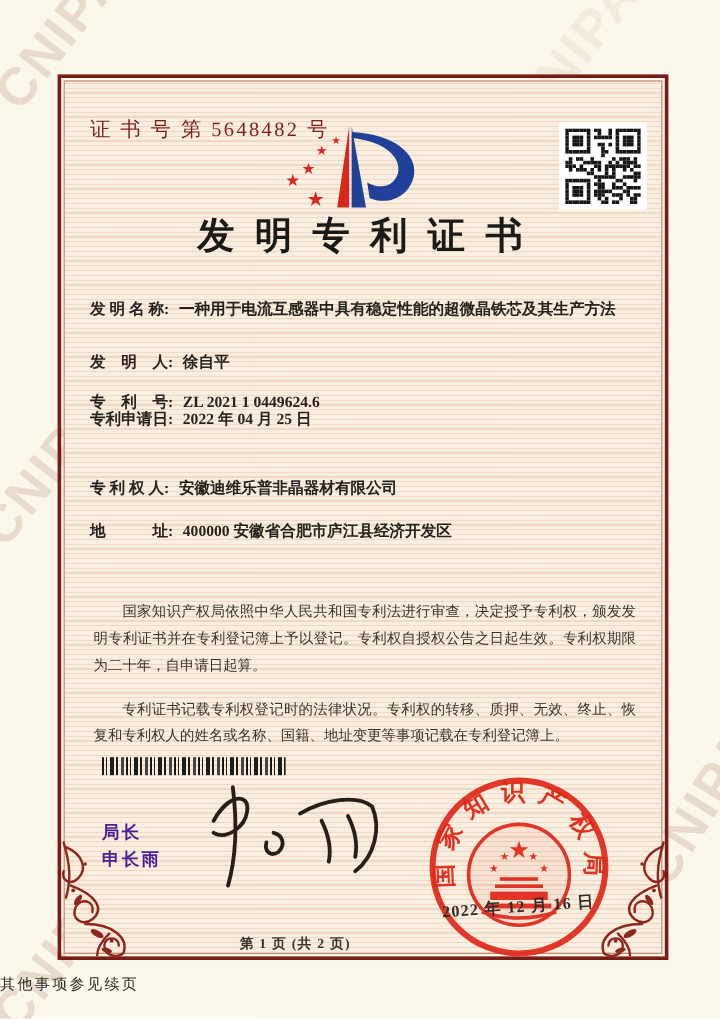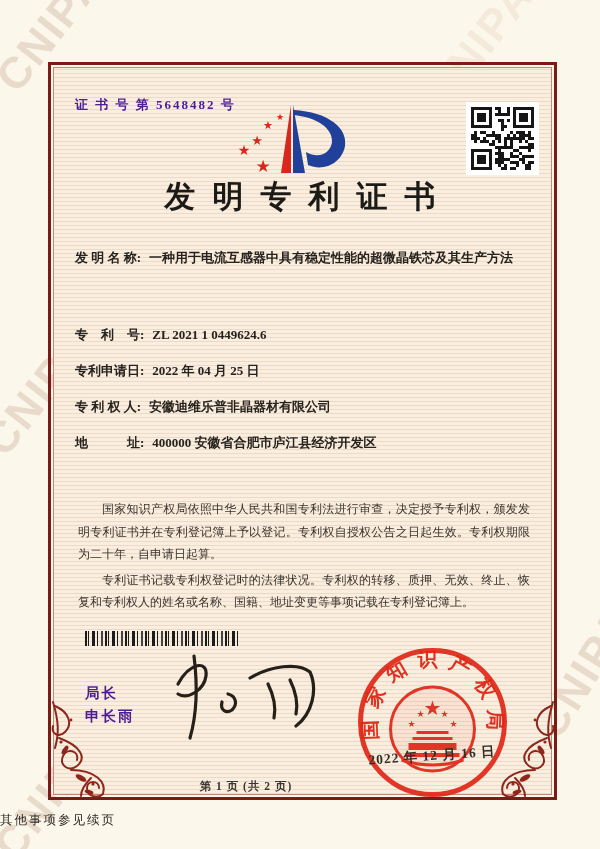--- a/index.html
+++ b/index.html
@@ -32,47 +32,47 @@
     background:
       repeating-linear-gradient(0deg, rgba(219,164,132,0.30) 0px, rgba(219,164,132,0.30) 1px, transparent 1px, transparent 4px),
       #f9efe0;
   }
   .flourish { position:absolute; z-index:6; }
   .flourish.left  { left:51px;  top:700px; transform:scaleX(-1); }
   .flourish.right { left:455px; top:700px; }
   
   .cert-no {
     position:absolute; left:75px; top:96px; z-index:10;
-    font-size:13px; font-weight:700; letter-spacing:2px; color:#4c1d95;
+    font-size:17px; font-weight:400; letter-spacing:2px; color:#7f1d1d;
   }
   .logo { position:absolute; left:232px; top:102px; z-index:10; }
   .qr {
     position:absolute; left:466px; top:102px; z-index:10;
     background:#ffffff; padding:5px; line-height:0;
   }
   .title {
     position:absolute; left:0; width:600px; top:176px; z-index:10;
     text-align:center; font-size:31px; font-weight:bold; color:#1c1a17;
     letter-spacing:0.55em; padding-left:0.55em;
   }
   
   .frow {
     position:absolute; left:75px; width:475px; z-index:10;
     white-space:nowrap; font-size:13px; font-weight:600; color:#26221d;
   }
   .frow .lab { margin-right:8px;text-align:right; }
   .frow .pair2 { position:absolute; left:230px; top:0; }
-  .r0{top:249px} .r1{top:293px} .r2{top:326px} .r3{top:362px}
+  .r0{top:249px} .r1{top:293px} .r2{top:326px} .r3{top:340px}
   .r4{top:398px} .r5{top:434px} .r6{top:468px}
   
   .body-text {
     position:absolute; left:78px; top:498px; width:452px; z-index:10;
     font-size:12px; line-height:22.5px; color:#3a332c; text-align:justify;
   }
-  .body-text p { text-indent:2em; margin-bottom:3px; }
+  .body-text p { text-indent:2em; margin-bottom:14px; }
   
   .barcode {
     position:absolute; left:85px; top:631px; width:153px; height:15px; z-index:10;
     background:repeating-linear-gradient(90deg,
       #1b1b1b 0 2px, transparent 2px 3px,
       #1b1b1b 3px 4px, transparent 4px 7px,
       #1b1b1b 7px 10px, transparent 10px 12px,
       #1b1b1b 12px 13px, transparent 13px 16px,
       #444 16px 18px, transparent 18px 20px);
   }
@@ -391,20 +391,23 @@
         <rect x="42" y="60" width="3" height="3"></rect>
         <rect x="54" y="60" width="3" height="3"></rect>
         <rect x="57" y="60" width="3" height="3"></rect>
       </svg></div>
 
   <div class="title">发明专利证书</div>
 
   <div class="frow r0">
     <span class="lab">发 明 名 称:</span><span class="val">一种用于电流互感器中具有稳定性能的超微晶铁芯及其生产方法</span>
   </div>
+  <div class="frow r1">
+    <span class="lab">发　明　人:</span><span class="val">徐自平</span>
+  </div>
   <div class="frow r2">
     <span class="lab">专　利　号:</span><span class="val">ZL 2021 1 0449624.6</span>
   </div>
   <div class="frow r3">
     <span class="lab">专利申请日:</span><span class="val">2022 年 04 月 25 日</span>
   </div>
   <div class="frow r4">
     <span class="lab">专 利 权 人:</span><span class="val">安徽迪维乐普非晶器材有限公司</span>
   </div>
   <div class="frow r5">

